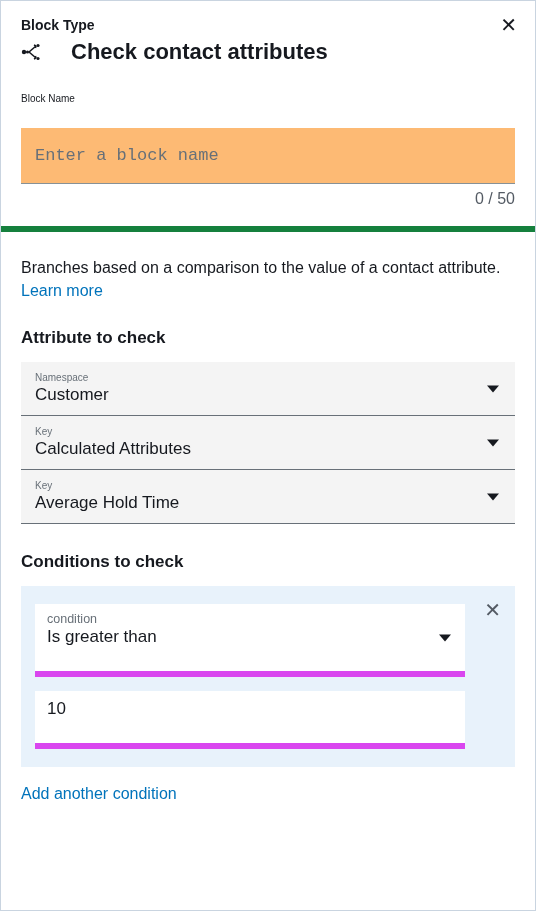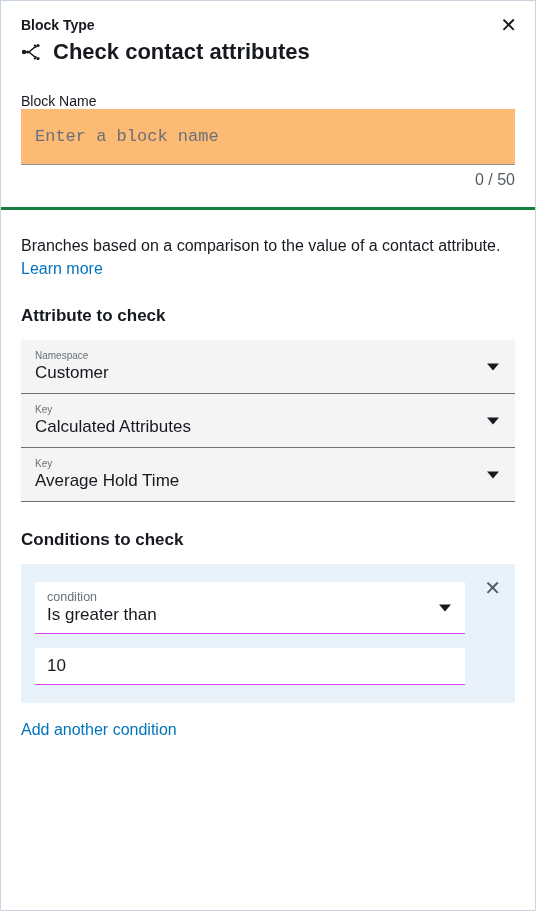--- a/index.html
+++ b/index.html
@@ -7,54 +7,54 @@
     font-family: "Amazon Ember", "Helvetica Neue", Arial, sans-serif;
     background: #fff;
     width: 536px;
     height: 911px;
     border: 1px solid #c9d4e0;
     overflow: hidden;
     color: #16191f;
   }
   .header {
     padding: 16px 20px 18px 20px;
-    border-bottom: 3px solid #15803d;
+    border-bottom: 6px solid #15803d;
     position: relative;
   }
   .block-type-label {
     font-size: 14px;
     font-weight: 600;
     color: #16191f;
     margin-bottom: 6px;
   }
   .close-x {
     position: absolute;
     top: 14px;
     right: 18px;
     font-size: 20px;
     line-height: 1;
     cursor: pointer;
     color: #16191f;
   }
   .page-title-row {
     display: flex;
     align-items: center;
-    gap: 10px;
+    gap: 28px;
   }
   .page-title-icon svg { display:block; }
   .page-title {
     font-size: 22px;
     font-weight: 700;
     color: #16191f;
   }
   .block-name-section { margin-top: 28px; }
   .block-name-label {
-    font-size: 14px;
-    color: #16191f;
-    margin-bottom: 0;
+    font-size: 10px;
+    color: #16191f;
+    margin-bottom: 24px;
   }
   .block-name-field {
     width: 100%;
     background: #fdba74;
     border: none;
     border-bottom: 1px solid #879196;
     font-size: 17px;
     padding: 18px 14px;
     color: #555;
     outline: none;
@@ -120,22 +120,22 @@
     position: absolute;
     top: 14px;
     right: 14px;
     font-size: 20px;
     color: #545b64;
     cursor: pointer;
     line-height: 1;
   }
   .cond-field {
     background: #fff;
-    border-bottom: 1px solid #d946ef;
-    padding: 8px 12px 8px 12px;
+    border-bottom: 6px solid #d946ef;
+    padding: 8px 12px 24px 12px;
     position: relative;
     margin-right: 36px;
   }
   .cond-field + .cond-field { margin-top: 14px; }
   .cond-label {
     font-size: 12.5px;
     color: #687078;
     margin-bottom: 1px;
   }
   .cond-value {

